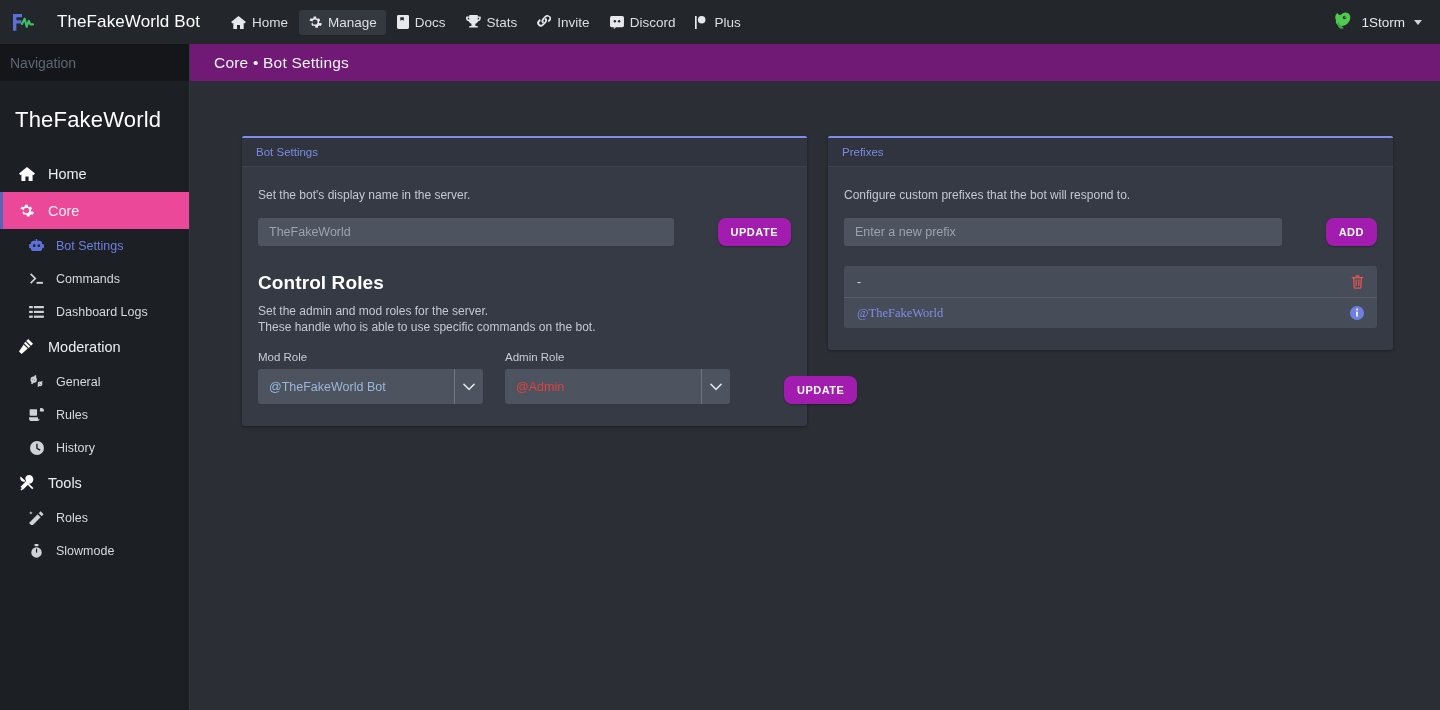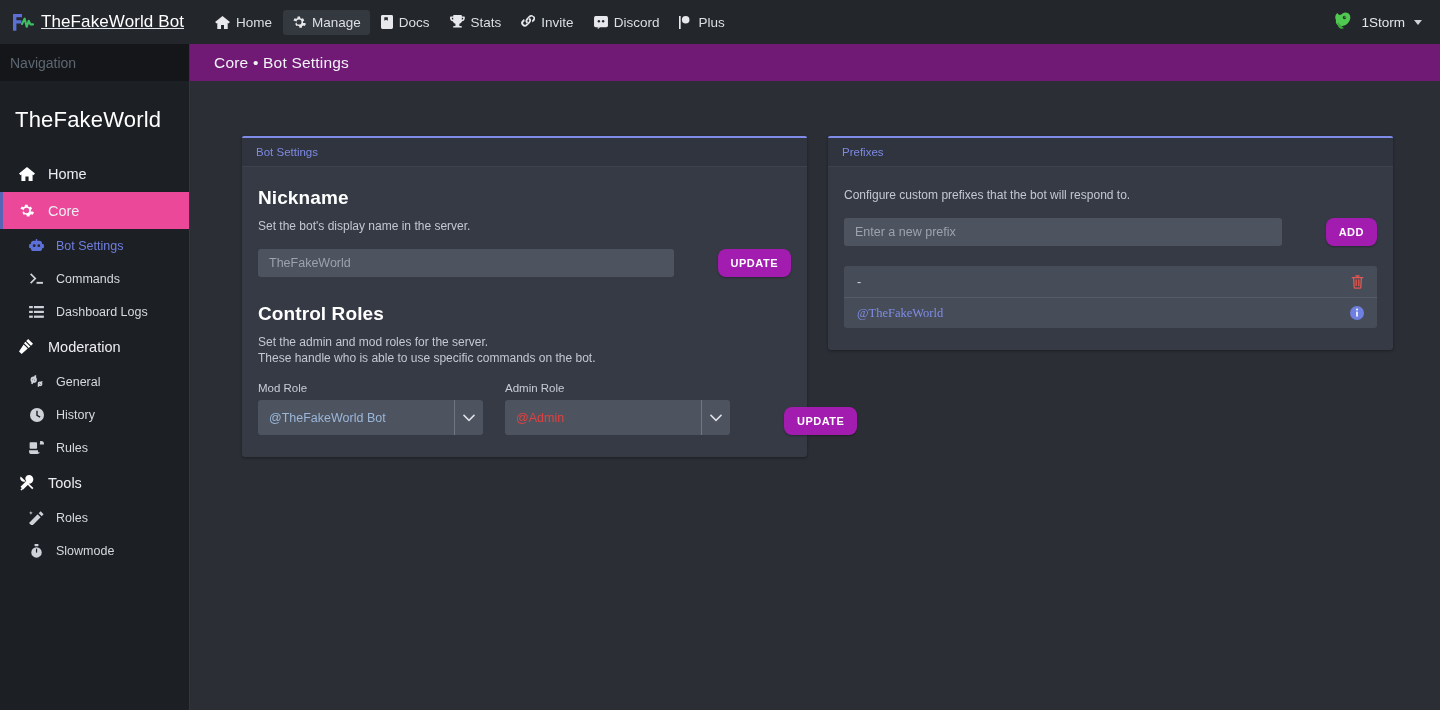--- a/index.html
+++ b/index.html
@@ -25,24 +25,23 @@
     display: flex;
     align-items: center;
     padding: 0 14px 0 12px;
     position: relative;
     z-index: 20;
   }
 
   .brand {
     display: flex;
     align-items: flex-end;
-    gap: 7px;
+    gap: 23px;
     margin-right: 22px;
     cursor: pointer;
-    text-decoration: underline;
   }
   .brand-logo {
     width: 22px; height: 20px;
     display: block;
   }
   .brand-text {
     font-size: 17px;
     color: #ffffff;
     letter-spacing: .1px;
   }
@@ -520,36 +519,36 @@
             <circle cx="11.8" cy="9.6" r="2.6"></circle>
             <circle cx="11.8" cy="9.6" r="1" fill="#1c1f24"></circle>
             <rect x="11" y="6" width="1.6" height="7.2" transform="rotate(40 11.8 9.6)"></rect>
           </svg>
       </span>
       <span>General</span>
     </div>
 
     <div class="nav-sub">
       <span class="ico">
+        <svg width="15" height="13" viewBox="0 0 16 14">
+            <path d="M3.2 0h10A2.8 2.8 0 0116 2.8v.9h-4.4V11a3 3 0 01-3 3H2.8A2.8 2.8 0 010 11.2V10h9.6v1.2a1 1 0 002 0V2.8A2.8 2.8 0 003.2 0z"></path>
+            <rect x="0.6" y="1.4" width="8" height="7" rx=".8"></rect>
+          </svg>
+      </span>
+      <span>Rules</span>
+    </div>
+
+    <div class="nav-sub">
+      <span class="ico">
         <svg width="14" height="14" viewBox="0 0 14 14">
             <circle cx="7" cy="7" r="7"></circle>
             <path d="M6.3 2.8h1.4v4.1l2.8 1.7-.7 1.2-3.5-2.1z" fill="#1c1f24"></path>
           </svg>
       </span>
       <span>History</span>
-    </div>
-
-    <div class="nav-sub">
-      <span class="ico">
-        <svg width="15" height="13" viewBox="0 0 16 14">
-            <path d="M3.2 0h10A2.8 2.8 0 0116 2.8v.9h-4.4V11a3 3 0 01-3 3H2.8A2.8 2.8 0 010 11.2V10h9.6v1.2a1 1 0 002 0V2.8A2.8 2.8 0 003.2 0z"></path>
-            <rect x="0.6" y="1.4" width="8" height="7" rx=".8"></rect>
-          </svg>
-      </span>
-      <span>Rules</span>
     </div>
 
     <div class="nav-item">
       <span class="ico">
         <svg width="16" height="16" viewBox="0 0 16 16">
             <path d="M6.4 6.1L1.7 1.4a3.6 3.6 0 004.9 4.9zM10 0a3.6 3.6 0 00-2.7 6l-5.8 5.8 2.7 2.7 5.8-5.8A3.6 3.6 0 1010 0zM2.6 15.6l5.1-5.1-1.1-1.1-5.2 5.1zM14.4 13.1L9.2 7.9l-1.2 1.2 5.2 5.2z"></path>
           </svg>
       </span>
       <span>Tools</span>
     </div>
@@ -584,21 +583,20 @@
     </div>
 
     <div class="content">
 
       <div class="card card-bot">
         <div class="card-head">
           <span class="card-head-title">Bot Settings</span>
         </div>
         <div class="card-body">
 
-          <div class="section-title">Nickname</div>
           <div class="section-desc">Set the bot's display name in the server.</div>
 
           <div class="field-row">
             <input class="txt-input nick-input" type="text" placeholder="TheFakeWorld" style="">
             <button class="btn">UPDATE</button>
           </div>
 
           <div class="section-title" style="margin-top:26px">Control Roles</div>
           <div class="section-desc">Set the admin and mod roles for the server.</div>
           <div class="section-desc">These handle who is able to use specific commands on the bot.</div>

